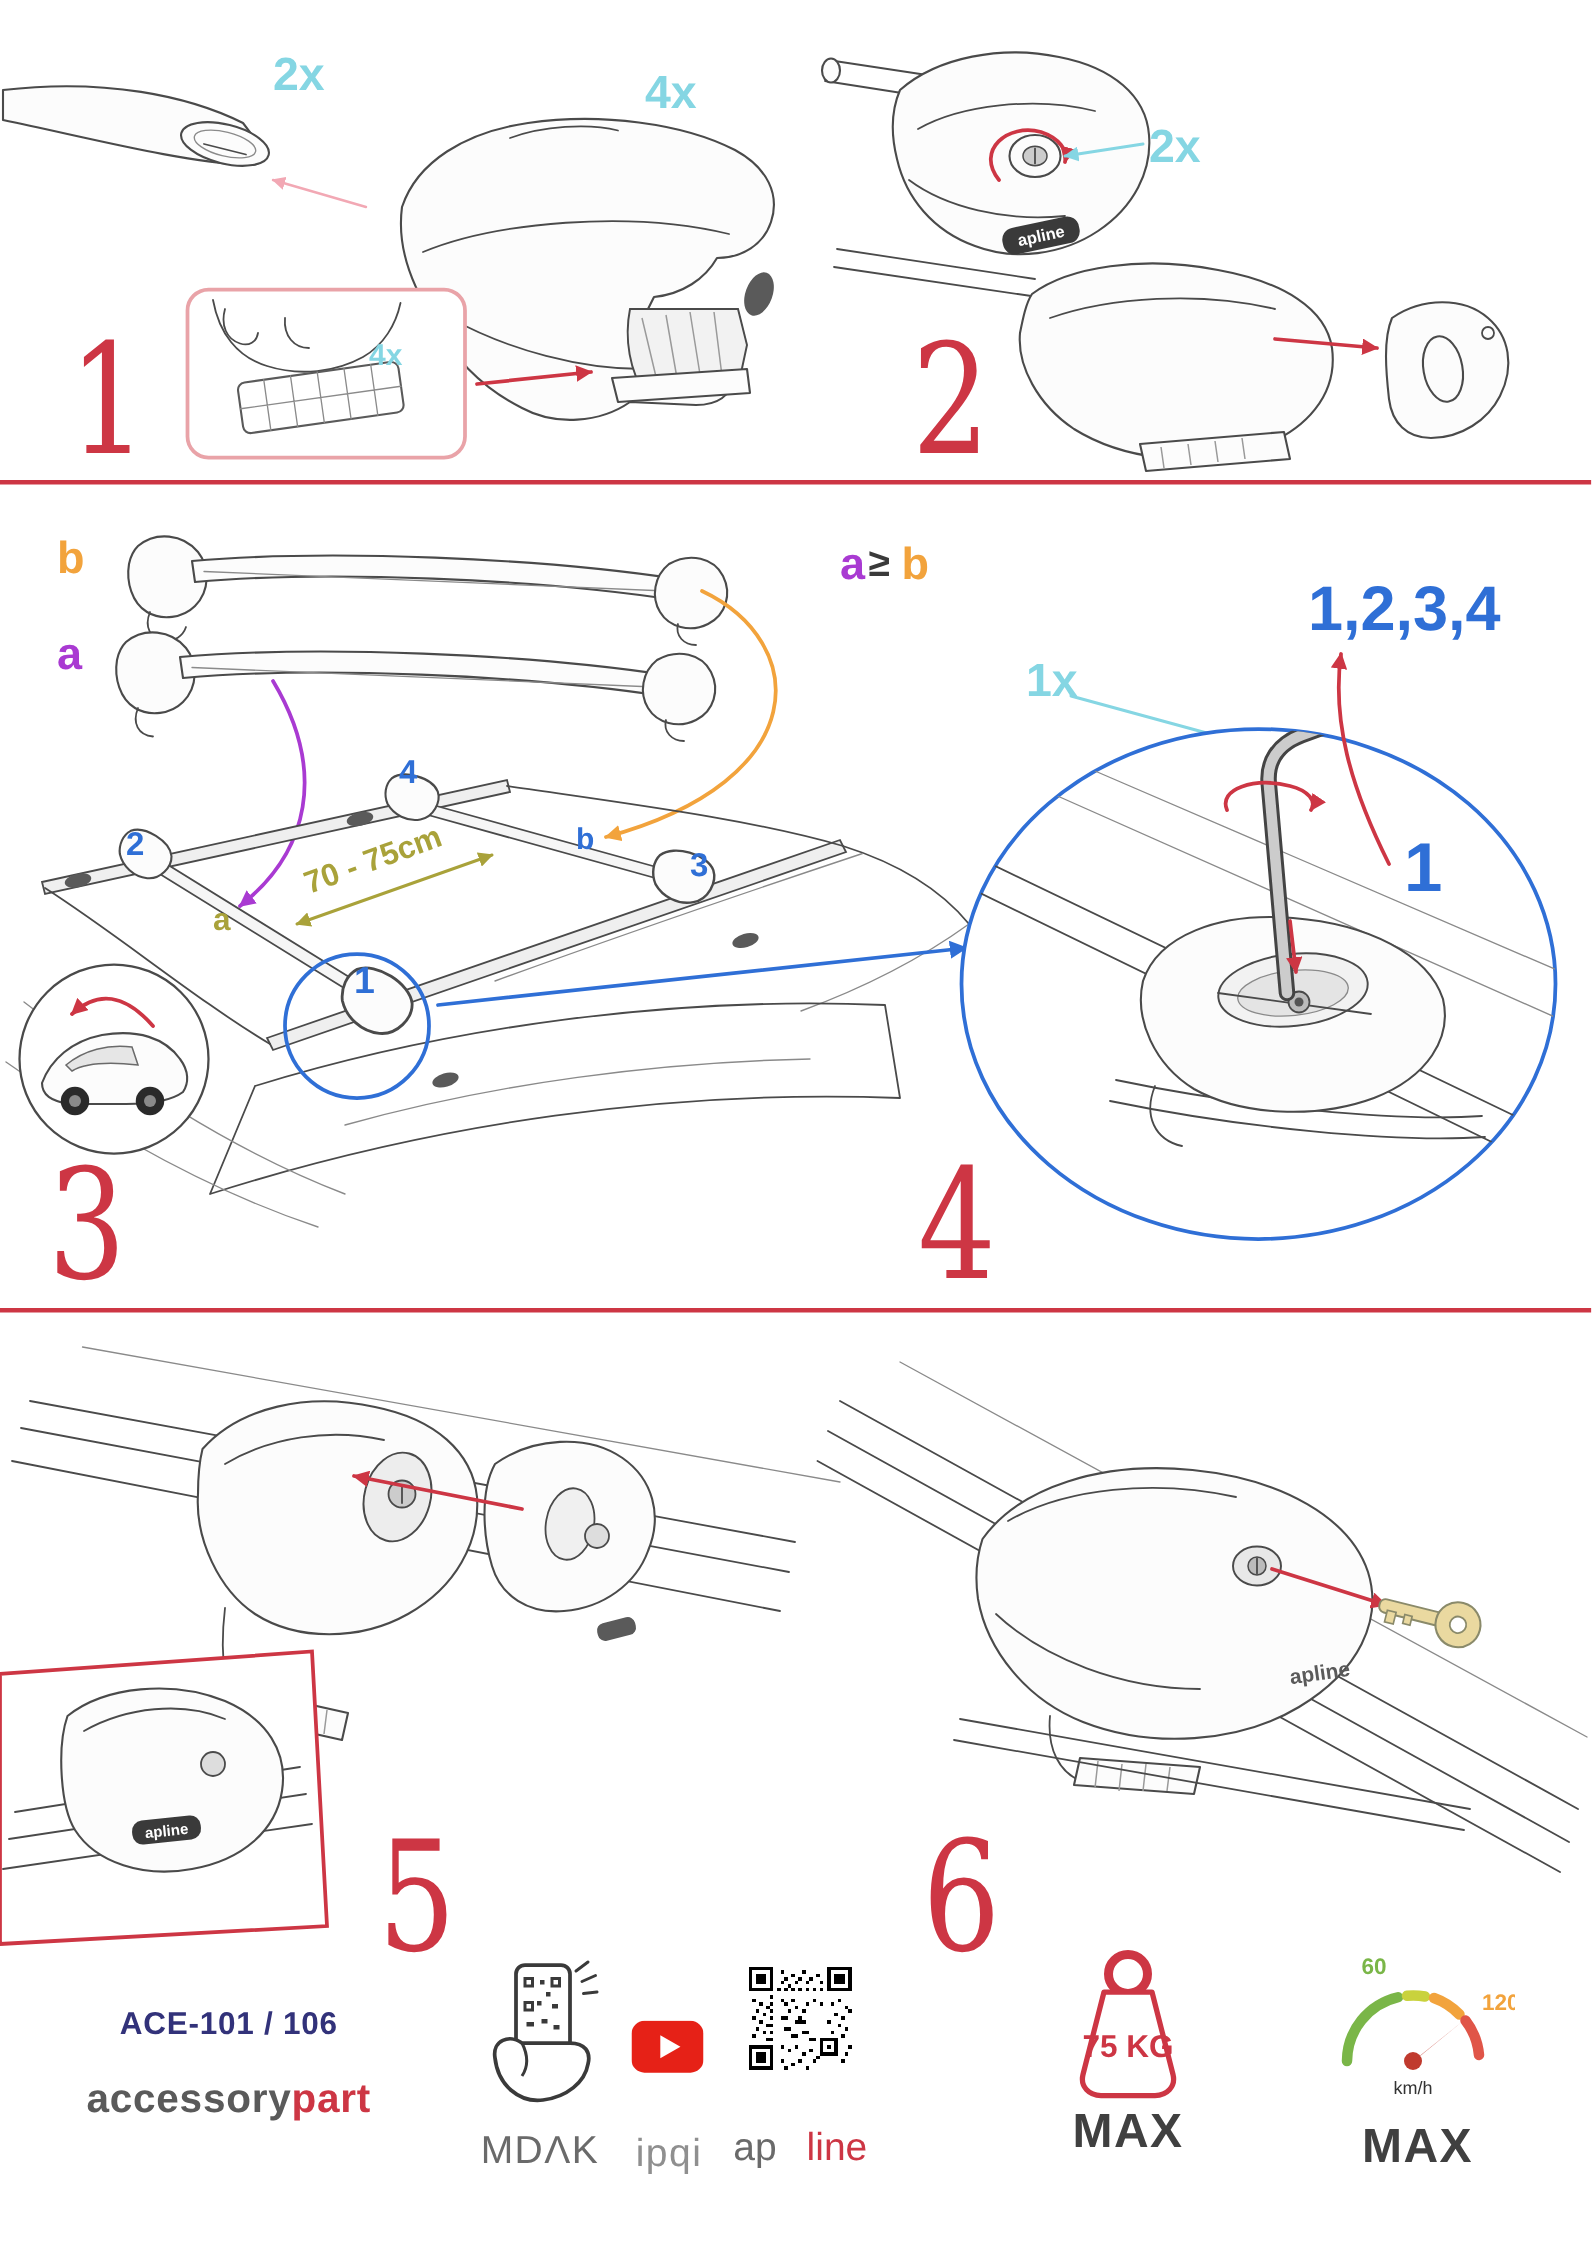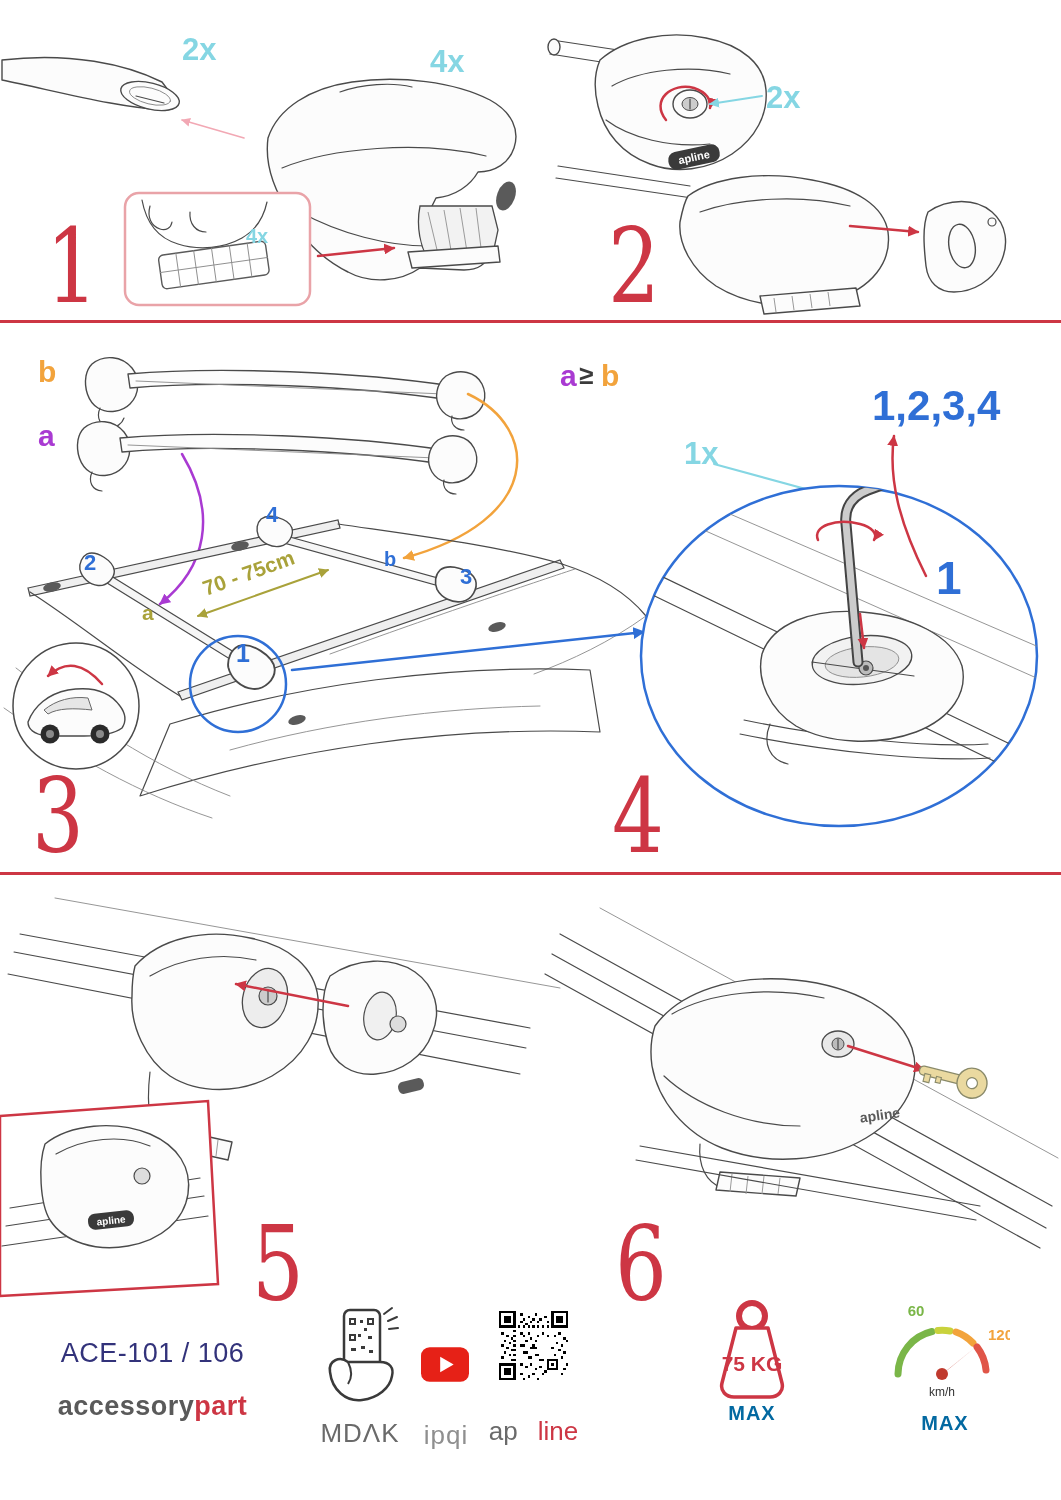--- a/index.html
+++ b/index.html
@@ -22,25 +22,25 @@
   .hatch { stroke:#9a9a9a; stroke-width:1; }
   .arr-red    { fill:none; stroke:#cd3644; stroke-width:2.5; stroke-linecap:round; }
   .arr-blue   { fill:none; stroke:#2f6fd6; stroke-width:2.5; stroke-linecap:round; }
   .arr-purple { fill:none; stroke:#a93ad2; stroke-width:2.5; stroke-linecap:round; }
   .arr-orange { fill:none; stroke:#f2a33c; stroke-width:2.5; stroke-linecap:round; }
   .arr-olive  { fill:none; stroke:#a9a23a; stroke-width:2; stroke-linecap:round; }
   .arr-cyan   { fill:none; stroke:#85d6e3; stroke-width:2; stroke-linecap:round; }
   .arr-pink   { fill:none; stroke:#f2a8b4; stroke-width:1.6; stroke-linecap:round; }
   .footer { position:absolute; left:0; top:1298px; width:1061px; height:202px; }
   .f-abs { position:absolute; text-align:center; }
-  .model-num { color:#32327a; font-size:27px; font-weight:normal; letter-spacing:0.5px; }
+  .model-num { color:#32327a; font-size:21px; font-weight:bold; letter-spacing:0.5px; }
   .brand-line { margin-top:22px; font-size:27px; font-weight:bold; letter-spacing:0.5px; }
   .tx-gray { color:#5a5a5a; } .tx-red { color:#cd3644; }
   .logo-word { font-size:26px; font-weight:normal; color:#6a6a6a; letter-spacing:1px; }
-  .max-word { font-size:20px; font-weight:bold; color:#0369a1; letter-spacing:1px; }
+  .max-word { font-size:32px; font-weight:bold; color:#404040; letter-spacing:1px; }
 </style>
 </head>
 <body>
 
 <div class="page">
 
   <svg class="row" style="top:0" width="1061" height="322" viewBox="0 0 1061 322">
     <defs>
       <marker id="r1red" viewBox="0 0 10 10" refX="9" refY="5" markerWidth="11" markerHeight="11" markerUnits="userSpaceOnUse" orient="auto-start-reverse">
           <path d="M0,0L10,5L0,10Z" fill="#cd3644"></path>

